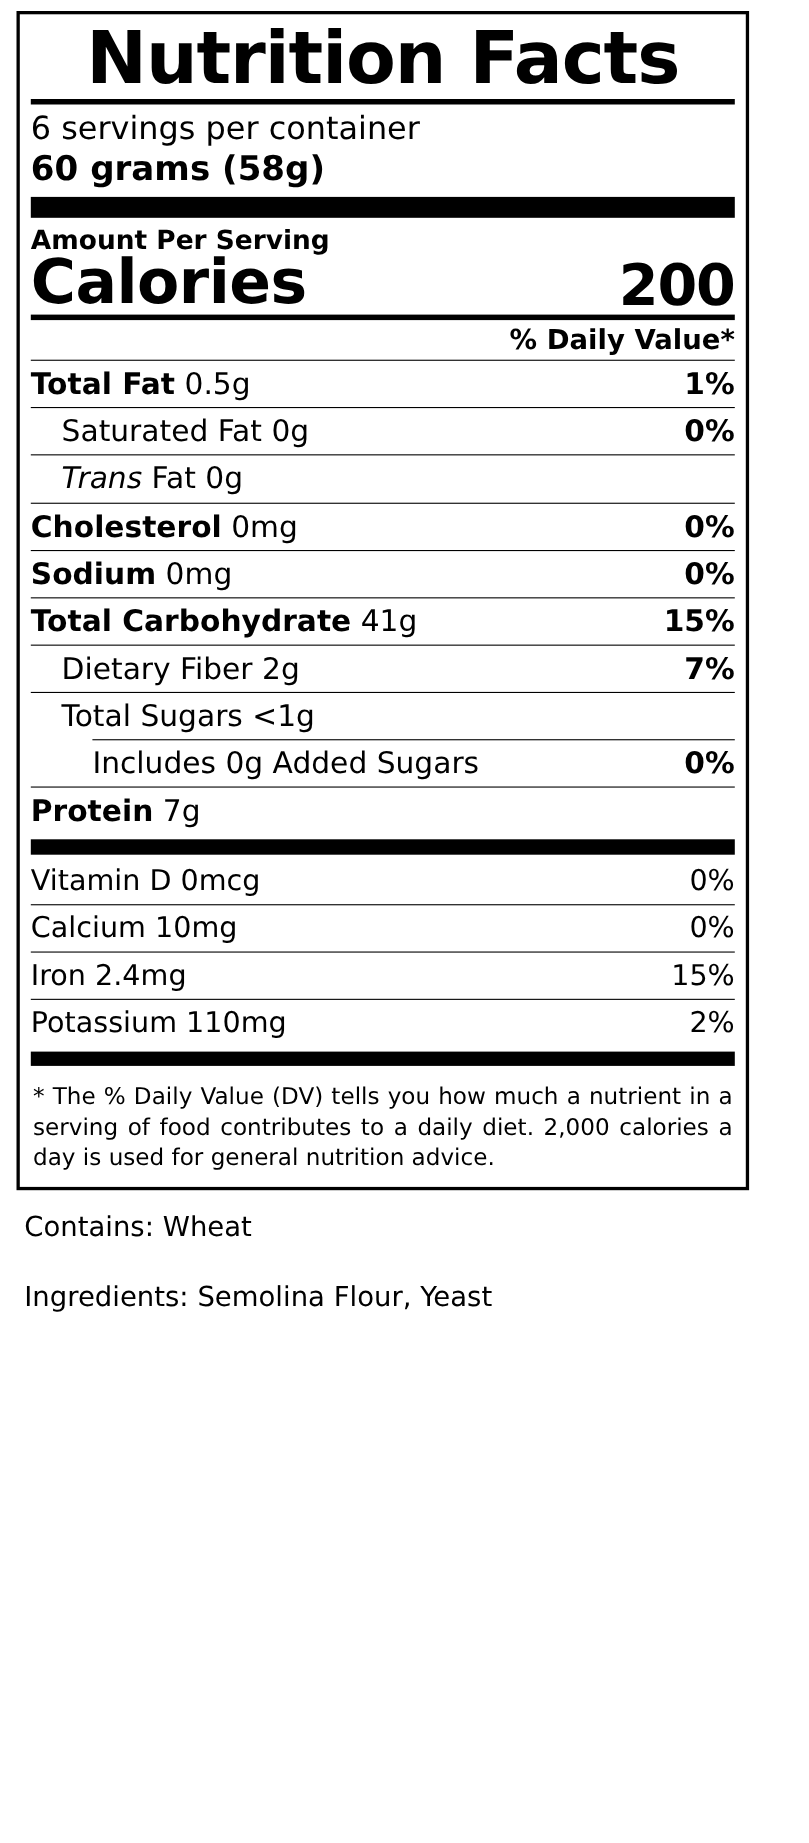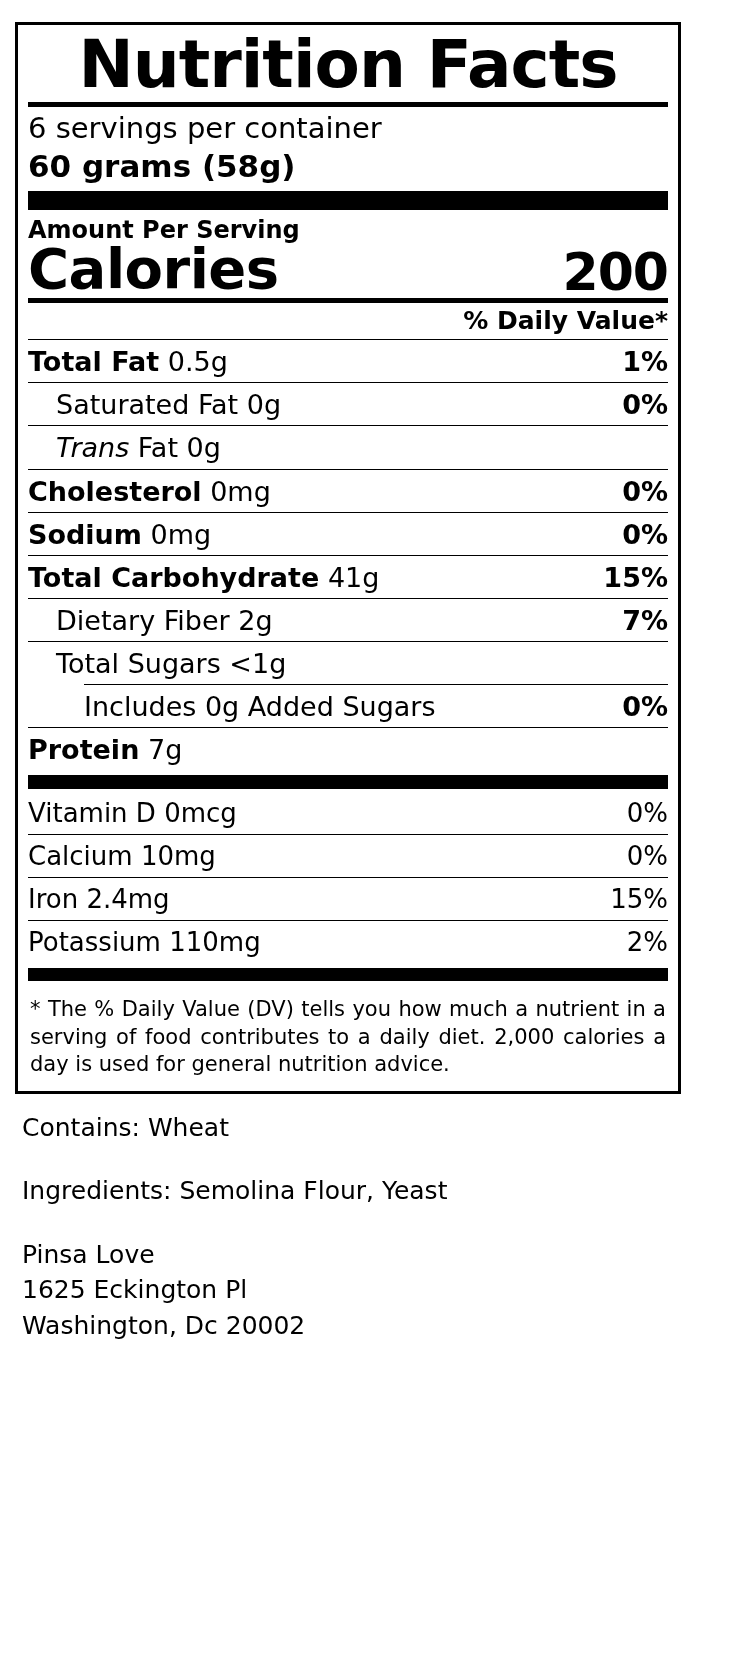--- a/index.html
+++ b/index.html
@@ -18,21 +18,21 @@
     width: 735px;
     height: 1675px;
     position: relative;
     box-sizing: border-box;
     padding: 10px 12px 0 12px;
   }
   .nf-panel {
     border: 3px solid #000;
     box-sizing: border-box;
     width: 666px;
-    margin: 12px auto 0 3px;
+    margin: 0 auto 0 3px;
     padding: 4px 10px 6px 10px;
   }
   
   .nf-title {
     font-size: 66px;
     font-weight: bold;
     line-height: 1.02;
     letter-spacing: -1px;
     text-align: center;
     margin: 2px 0 4px 0;
@@ -229,20 +229,15 @@
     </div>
 
     <div class="rule-black-band-bottom"></div>
 
     <div class="footnote">* The % Daily Value (DV) tells you how much a nutrient in a serving of food contributes to a daily diet. 2,000 calories a day is used for general nutrition advice.</div>
   </div>
 
   <div class="below">
     <p>Contains: Wheat</p>
     <p>Ingredients: Semolina Flour, Yeast</p>
-    <div class="addr">
-      <div>Pinsa Love</div>
-      <div>1625 Eckington Pl</div>
-      <div>Washington, Dc 20002</div>
-    </div>
   </div>
 
 </div>
 
 </body></html>

